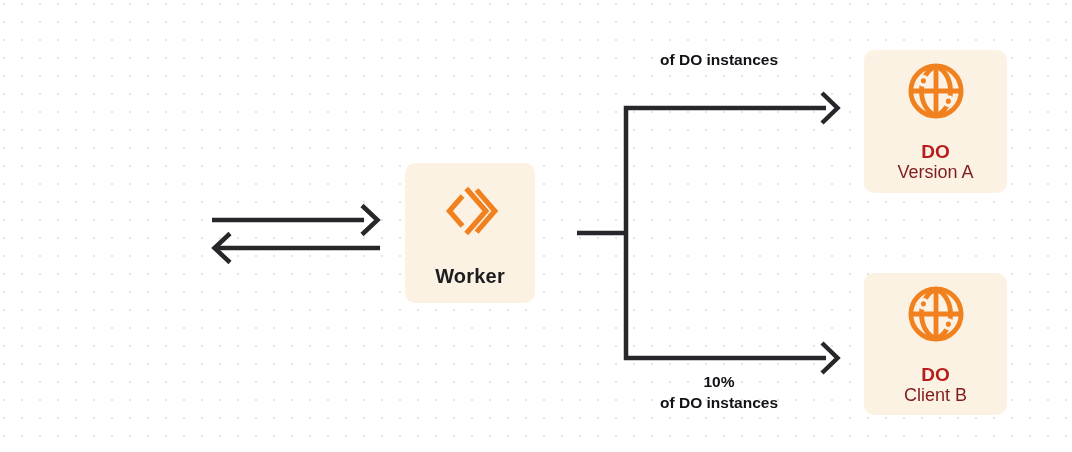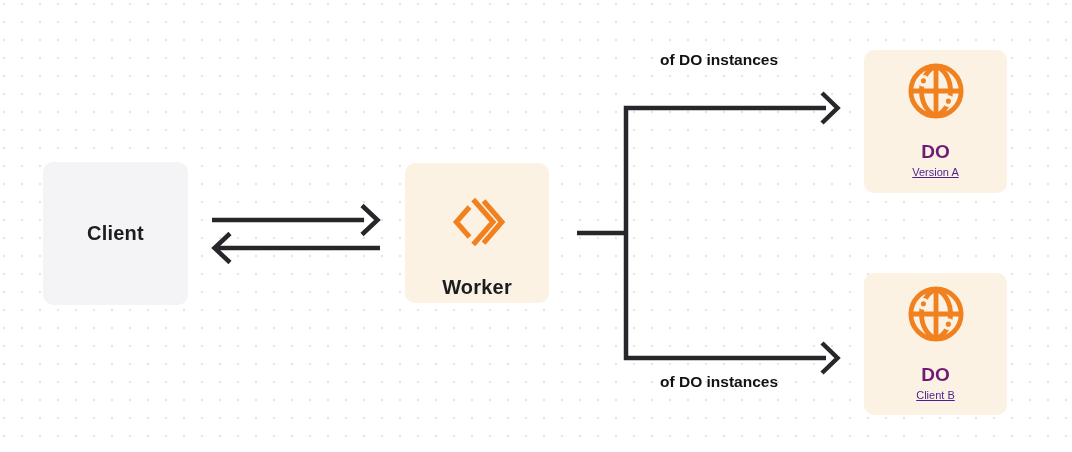--- a/index.html
+++ b/index.html
@@ -31,23 +31,23 @@
     align-items: center;
     border-radius: 10px;
     box-sizing: border-box;
   }
   .node-client {
     left: 43px; top: 162px; width: 145px; height: 143px;
     background: #f4f4f6;
     justify-content: center;
   }
   .node-worker {
-    left: 405px; top: 163px; width: 144px; height: 140px;
+    left: 405px; top: 163px; width: 130px; height: 140px;
     background: #fcf2e3;
-    padding-top: 31px;
+    padding-top: 20px;
   }
   .node-do-a {
     left: 864px; top: 50px; width: 143px; height: 143px;
     background: #fcf2e3;
     padding-top: 12px;
   }
   .node-do-b {
     left: 864px; top: 273px; width: 143px; height: 142px;
     background: #fcf2e3;
     padding-top: 12px;
@@ -57,28 +57,27 @@
     font-weight: 700;
     color: #1b1d21;
     letter-spacing: 0.2px;
   }
   .node-worker .node-label { margin-top: 26px; }
   .do-title {
     margin-top: 21px;
     font-size: 19px;
     font-weight: 700;
     line-height: 22px;
-    color: #701a75;
+    color: #b91c1c;
   }
   .do-subtitle {
-    font-size: 11px;
+    font-size: 18px;
     font-weight: 400;
     line-height: 19px;
-    color: #4c1d95;
-    text-decoration: underline;
+    color: #7f1d1d;
   }
   .edge-label {
     position: absolute;
     width: 220px;
     text-align: center;
     font-size: 15.5px;
     font-weight: 700;
     line-height: 20.5px;
     color: #101215;
   }
@@ -107,23 +106,20 @@
       <path d="M577,233 H626"></path>
 
       <path d="M826,108 L626,108 L626,358 L826,358"></path>
 
       <path d="M822,93 L837.5,108 L822,123"></path>
 
       <path d="M822,343 L837.5,358 L822,373"></path>
     </g>
   </svg>
 
-  <div class="node node-client" style="background-color: rgb(244, 244, 246);">
-    <span class="node-label">Client</span>
-  </div>
 
   <div class="node node-worker" style="background-color: rgb(252, 242, 227);">
     <svg class="icon-box" width="60" height="56" viewBox="0 0 64 58">
       <g fill="none" stroke="#F1801F" stroke-width="5.5" stroke-linejoin="miter" stroke-linecap="butt">
         <path d="M24,13 L10,29 L24,45"></path>
         <path d="M28,5 L49,29 L28,53"></path>
         <path d="M39,6.5 L58.5,29 L39,51.5"></path>
       </g>
     </svg>
     <span class="node-label">Worker</span>
@@ -167,16 +163,17 @@
     </svg>
     <span class="do-title">DO</span>
     <span class="do-subtitle">Client B</span>
   </div>
 
   <div class="edge-label edge-label-top">
     <div>of DO instances</div>
   </div>
 
   <div class="edge-label edge-label-bottom">
+    <div>10%</div>
     <div>of DO instances</div>
   </div>
 
 </div>
 
 </body></html>

